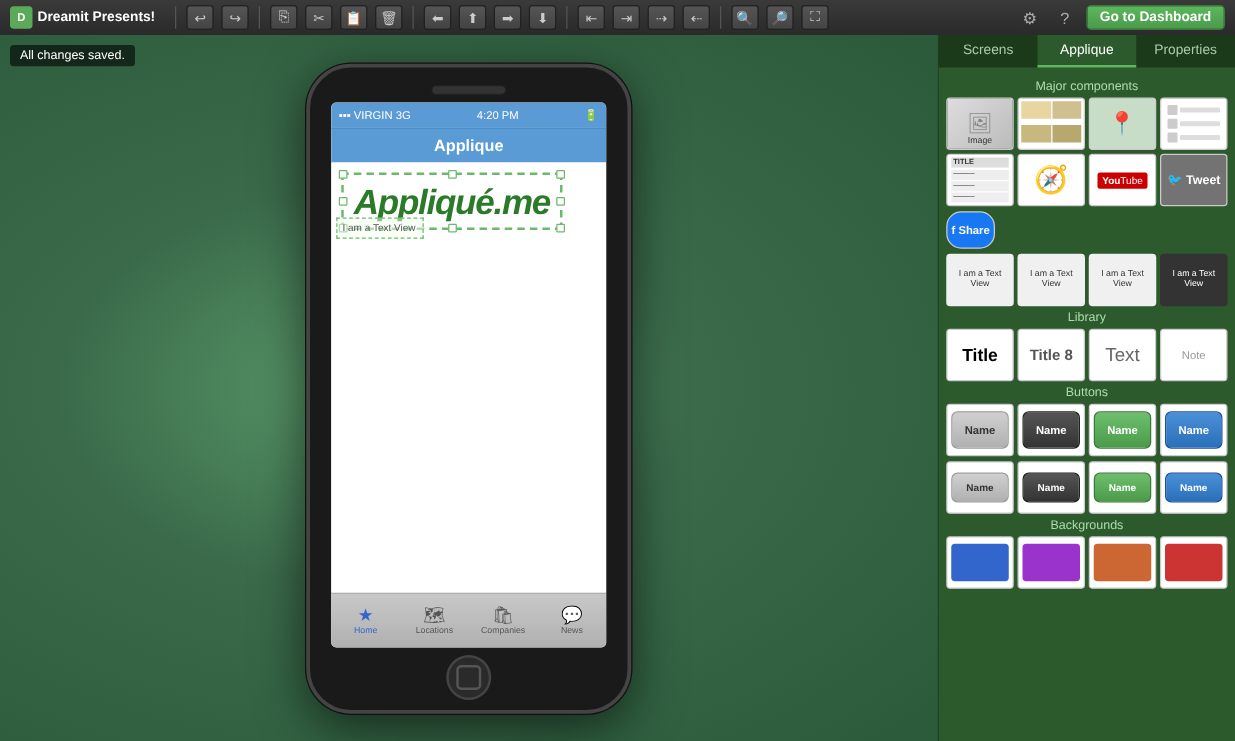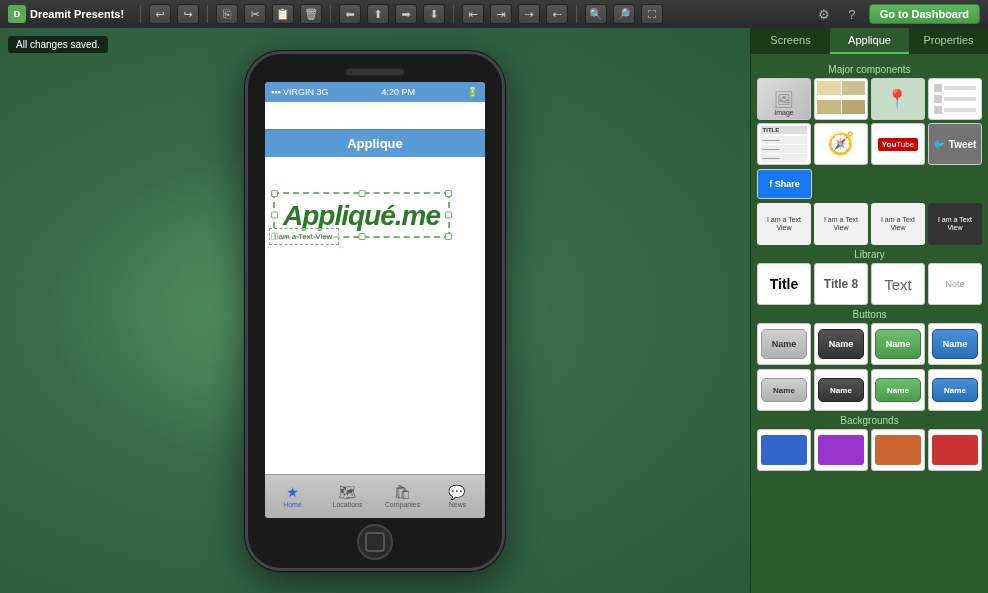--- a/index.html
+++ b/index.html
@@ -110,21 +110,20 @@
     }
     .phone-screen {
       width: 220px;
       flex: 1;
       margin: 6px 0;
       background: #fff;
       border-radius: 4px;
       overflow: hidden;
       display: flex;
       flex-direction: column;
-      gap: 27px;
     }
     .phone-home-btn {
       width: 36px; height: 36px;
       background: #2a2a2a;
       border-radius: 50%;
       border: 2px solid #444;
       margin-bottom: 8px;
       display: flex; align-items: center; justify-content: center;
     }
     .phone-home-inner {
@@ -542,21 +541,21 @@
           <div class="youtube-badge">You<span style="font-weight:normal;">Tube</span></div>
         </div>
 
         <div class="comp-item comp-tweet">
           <span style="color:#fff;font-size:10px;font-weight:bold;">🐦 Tweet</span>
         </div>
 
       </div>
 
       <div style="margin-bottom:4px;">
-        <div class="comp-item comp-fb" style="width:55px;height:30px;">
+        <div class="comp-item comp-fb" style="width:39px;height:30px;border-radius:12px;">
           <span style="color:#fff;font-size:9px;font-weight:bold;">f Share</span>
         </div>
       </div>
 
       <div class="component-grid">
         <div class="text-view-sample">I am a Text View</div>
         <div class="text-view-sample">I am a Text View</div>
         <div class="text-view-sample">I am a Text View</div>
         <div class="text-view-sample dark">I am a Text View</div>
       </div>

